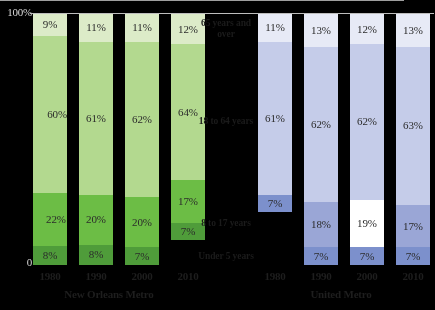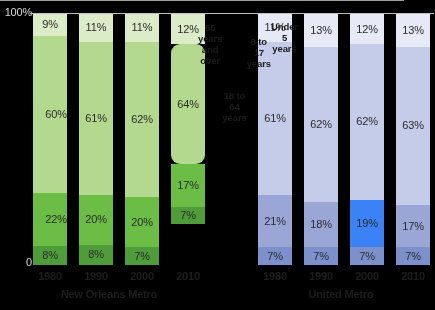--- a/index.html
+++ b/index.html
@@ -9,21 +9,21 @@
   }
   body {
     width: 435px; height: 310px;
     font-family: "Liberation Sans", sans-serif;
     overflow: hidden;
     position: relative;
   }
   #chart-root {
     position: absolute;
     left: 0; top: 0;
-    width: 435px; height: 310px;
+    width: 435px; height: 310px; font-family: Liberation Serif, serif;
   }
 
   
   .axis-label {
     position: absolute;
     color: #d8d8d8;
     font-size: 11px;
     letter-spacing: -0.2px;
     white-space: nowrap;
     text-align: right;
@@ -64,24 +64,24 @@
     font-size: 11px;
     color: #2b2b2b;
     letter-spacing: -0.1px;
     line-height: 1;
     white-space: nowrap;
   }
 
   
   #legend-col {
     position: absolute;
-    left: 198px; top: 30px;
+    left: 198px; top: 14px;
     width: 56px; height: 251px;
     display: flex;
-    flex-direction: row;
+    flex-direction: column;
   }
   .legend-cell {
     display: flex;
     align-items: center;
     justify-content: center;
     text-align: center;
   }
   .legend-text {
     font-size: 9.5px;
     line-height: 1.15;
@@ -165,40 +165,37 @@
           <span class="seg-label">20%</span>
         </div>
         <div class="seg" style="height: 17.57px; background: rgb(79, 156, 58);">
           <span class="seg-label">7%</span>
         </div>
       </div>
       <div class="bar" style="left: 171px;">
         <div class="seg" style="height: 30.12px; background: rgb(220, 235, 200);">
           <span class="seg-label">12%</span>
         </div>
-        <div class="seg" style="height: 120px; background: rgb(179, 217, 143); border-radius: 9px;">
+        <div class="seg" style="height: 136px; background: rgb(179, 217, 143);">
           <span class="seg-label">64%</span>
         </div>
         <div class="seg" style="height: 42.67px; background: rgb(108, 189, 69);">
           <span class="seg-label">17%</span>
         </div>
         <div class="seg" style="height: 17.57px; background: rgb(79, 156, 58);">
           <span class="seg-label">7%</span>
         </div>
       </div>
       <div class="bar" style="left: 258px;">
         <div class="seg" style="height: 27.61px; background: rgb(231, 234, 246);">
           <span class="seg-label">11%</span>
         </div>
         <div class="seg" style="height: 153.11px; background: rgb(197, 204, 233);">
           <span class="seg-label">61%</span>
         </div>
-        <div class="seg" style="height: 52.71px; background: rgb(154, 166, 214);">
-          <span class="seg-label">21%</span>
-        </div>
         <div class="seg" style="height: 17.57px; background: rgb(124, 144, 204);">
           <span class="seg-label">7%</span>
         </div>
       </div>
       <div class="bar" style="left: 304px;">
         <div class="seg" style="height: 32.63px; background: rgb(231, 234, 246);">
           <span class="seg-label">13%</span>
         </div>
         <div class="seg" style="height: 155.62px; background: rgb(197, 204, 233);">
           <span class="seg-label">62%</span>
@@ -210,21 +207,21 @@
           <span class="seg-label">7%</span>
         </div>
       </div>
       <div class="bar" style="left: 350px;">
         <div class="seg" style="height: 30.12px; background: rgb(231, 234, 246);">
           <span class="seg-label">12%</span>
         </div>
         <div class="seg" style="height: 155.62px; background: rgb(197, 204, 233);">
           <span class="seg-label">62%</span>
         </div>
-        <div class="seg" style="height: 47.69px; background: #3b82f6; text-align: center;">
+        <div class="seg" style="height: 47.69px; background: #ffffff; text-align: center;">
           <span class="seg-label">19%</span>
         </div>
         <div class="seg" style="height: 17.57px; background: rgb(124, 144, 204);">
           <span class="seg-label">7%</span>
         </div>
       </div>
       <div class="bar" style="left: 396px;">
         <div class="seg" style="height: 32.63px; background: rgb(231, 234, 246);">
           <span class="seg-label">13%</span>
         </div>

